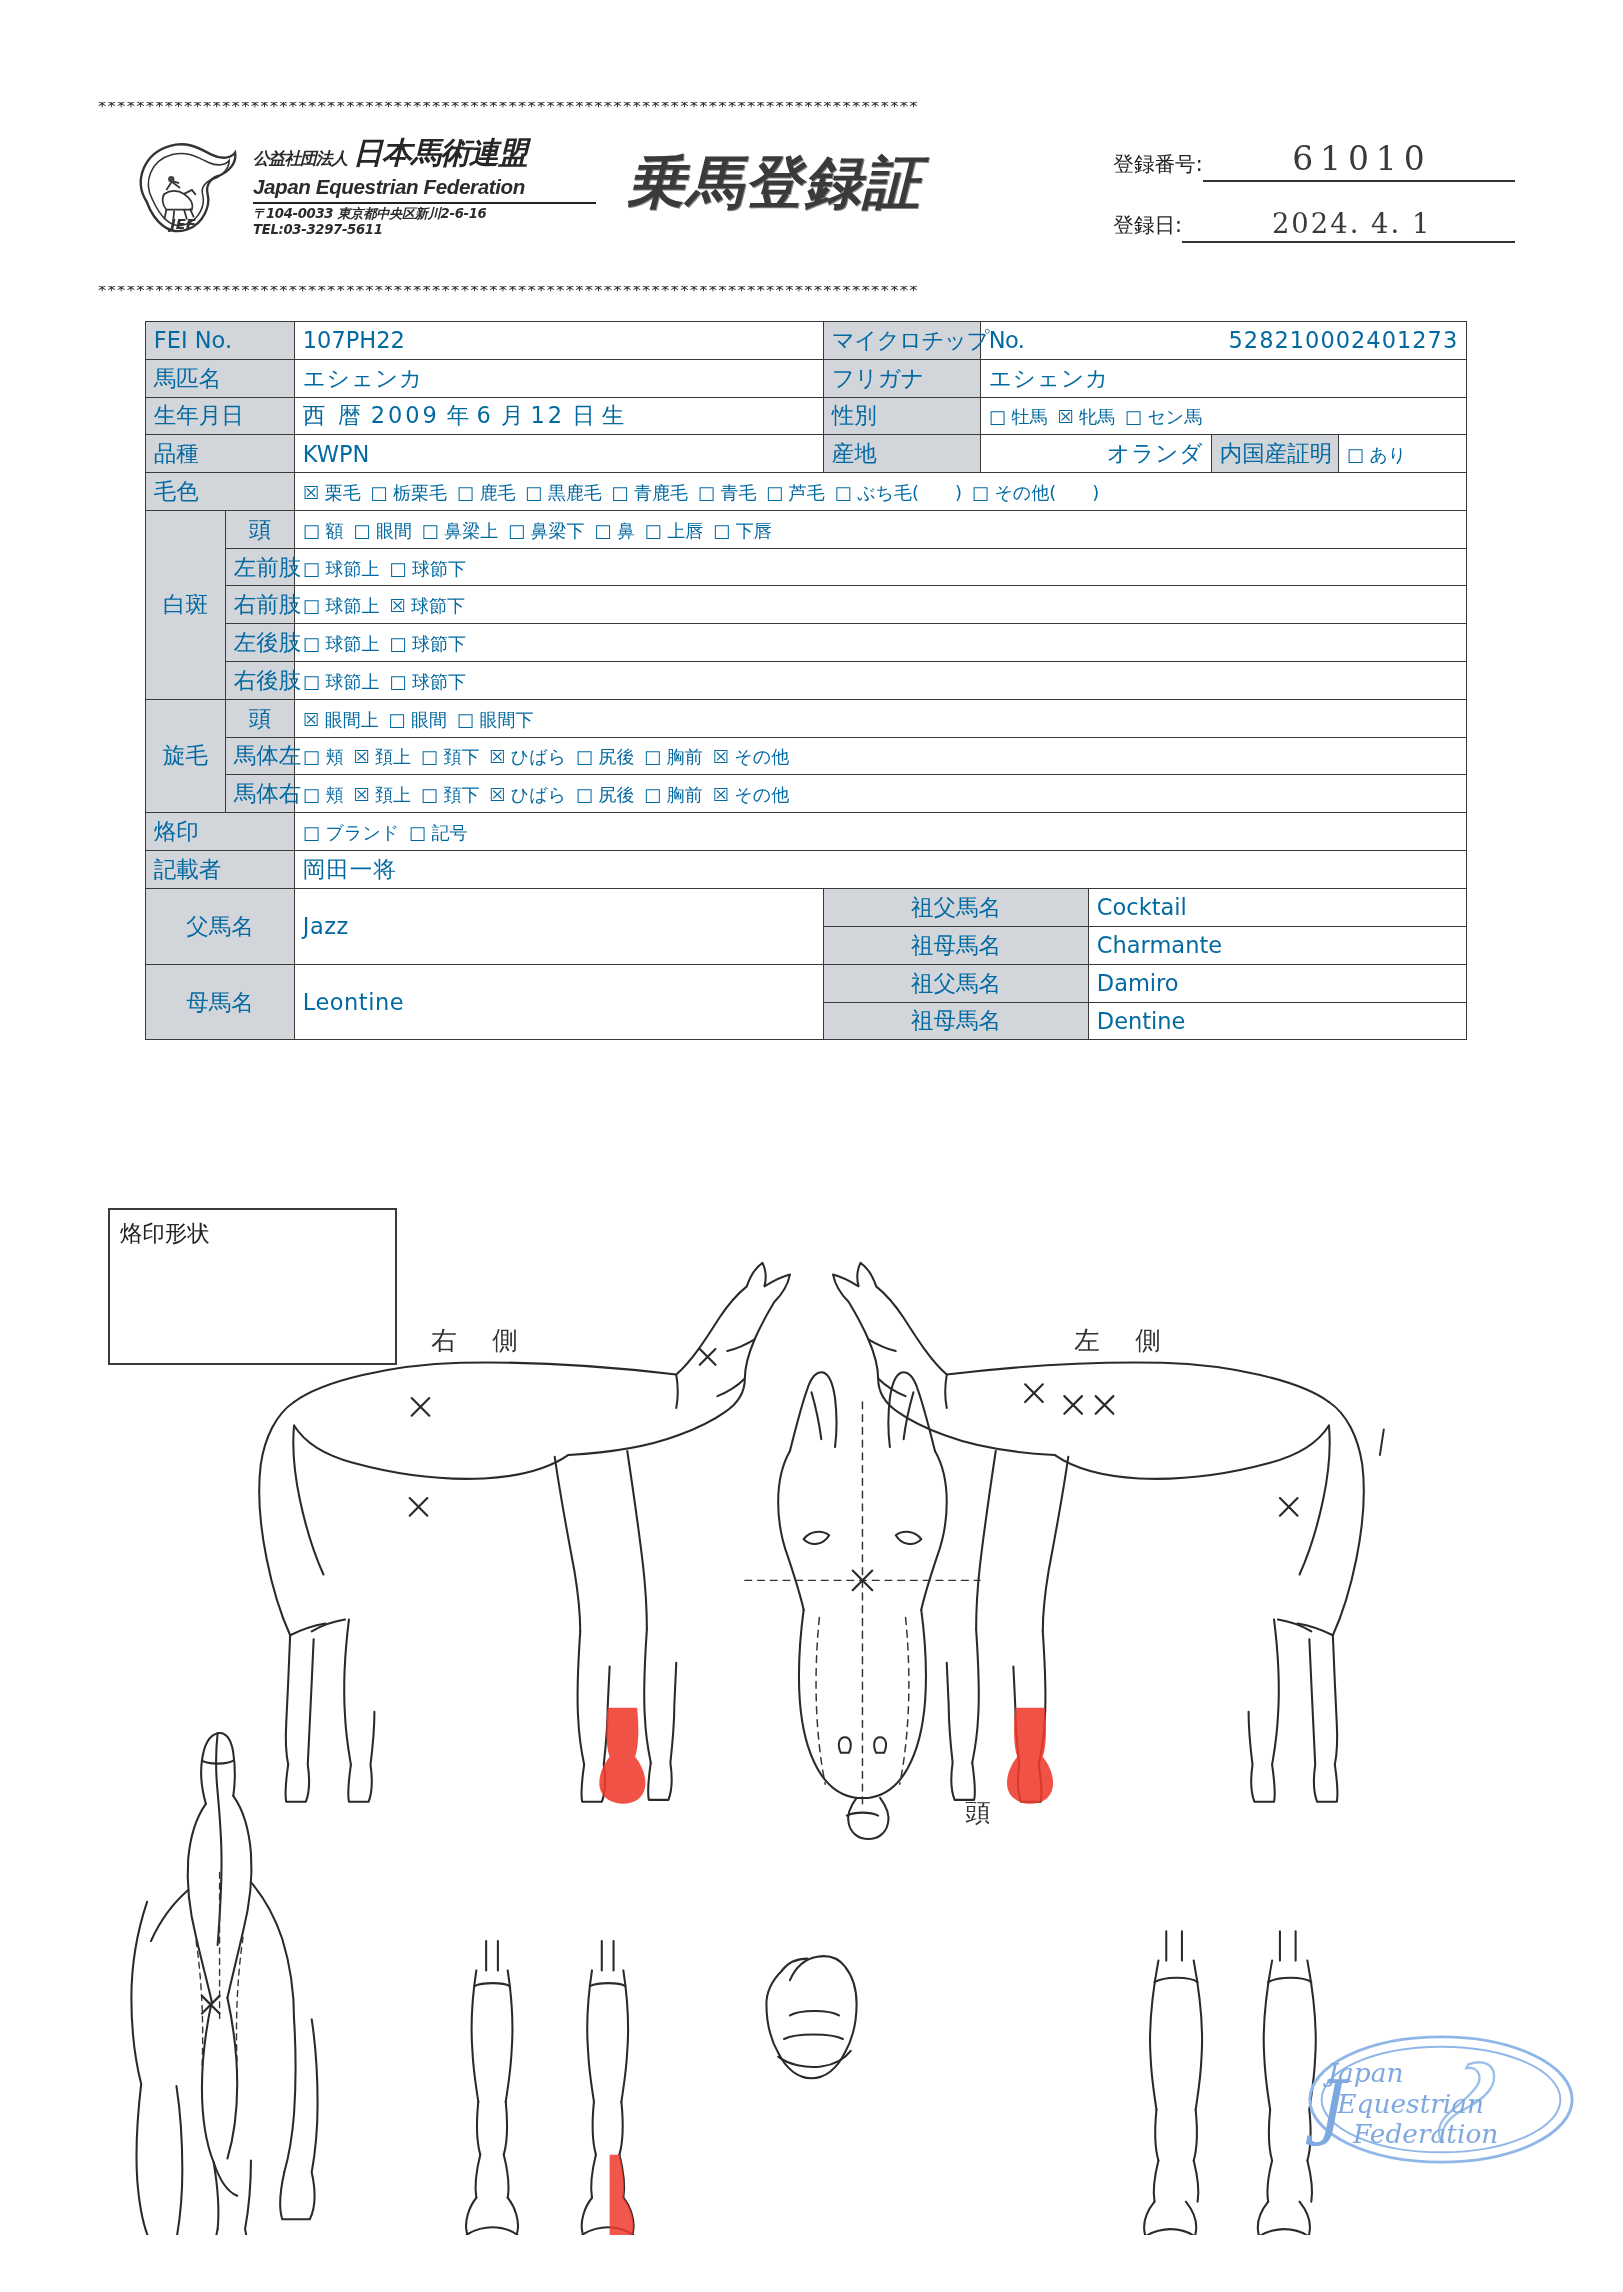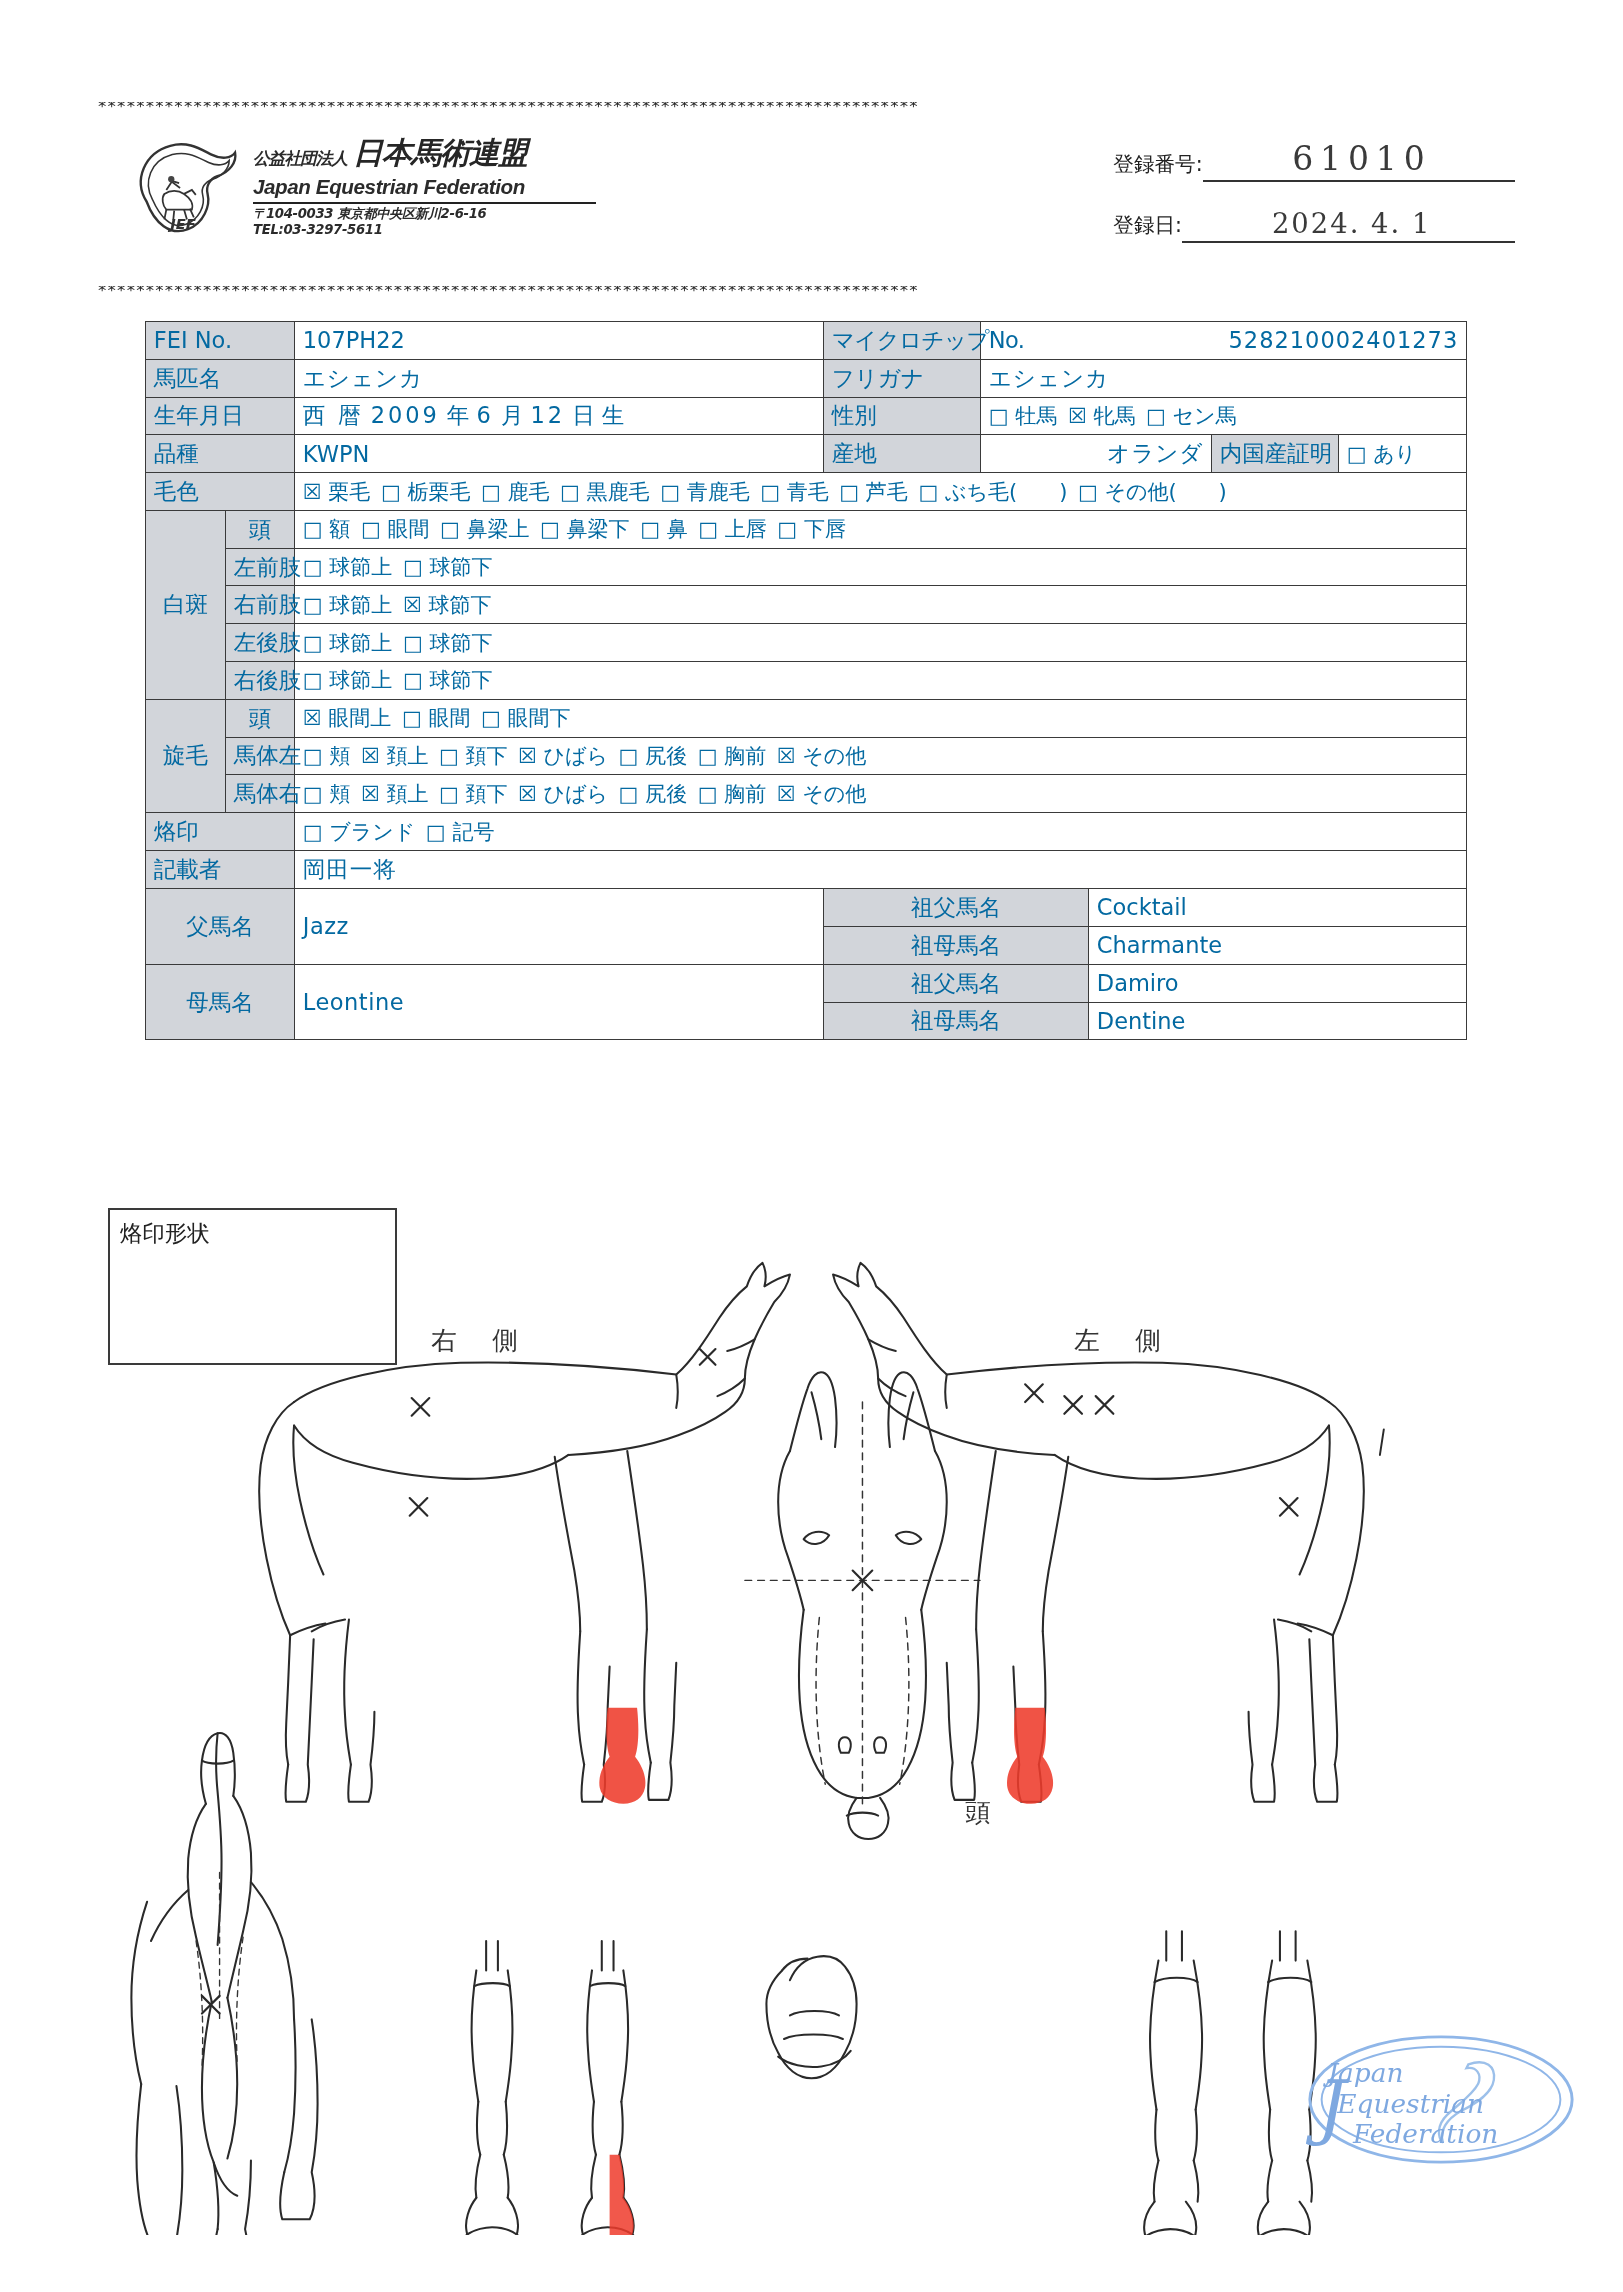--- a/index.html
+++ b/index.html
@@ -86,21 +86,21 @@
     vertical-align:middle;
     height:37px;
   }
   td.lbl {
     background:#d2d5da; font-size:19.6px; white-space:nowrap; text-align:left;
   }
   td.lbl.c { text-align:center; }
   td.val { background:#ffffff; font-size:26.5px; }
   .tiny { font-size:15px; letter-spacing:-0.6px; }
   .cblist { font-size:19.6px; letter-spacing:0px; white-space:nowrap; }
-  .cb { display:inline-block; margin-right:3.9px; font-size:21px; }
+  .cb { display:inline-block; margin-right:3.9px; font-size:18px; }
   .cbx { position:relative; display:inline-block; }
   .spaced { letter-spacing:2.9px; }
   .ctr { text-align:right; }
   .mono-num { font-family:"DejaVu Serif",serif; font-size:25.5px; letter-spacing:1px; }
   .name-big { font-size:30px; letter-spacing:1px; }
   .ped-name { font-size:30px; font-family:"Liberation Sans",sans-serif; letter-spacing:0.5px; }
   .ped-sub { font-size:24.5px; font-family:"Liberation Sans",sans-serif; }
 
   
   .brand-box {
@@ -155,20 +155,21 @@
         <span class="jef-small">公益社団法人</span>
         <span class="jef-big">日本馬術連盟</span>
       </div>
       <div class="jef-en">Japan Equestrian Federation</div>
       <div class="jef-addr">
         <div>〒104-0033 東京都中央区新川2-6-16</div>
         <div>TEL:03-3297-5611</div>
       </div>
     </div>
 
+    <div class="doc-title">乗馬登録証</div>
 
     <div class="reg-block">
       <div class="reg-row">
         <span class="reg-label">登録番号:</span>
         <span class="reg-val">61010</span>
       </div>
       <div class="reg-row">
         <span class="reg-label">登録日:</span>
         <span class="reg-val date">2024. 4. 1</span>
       </div>

